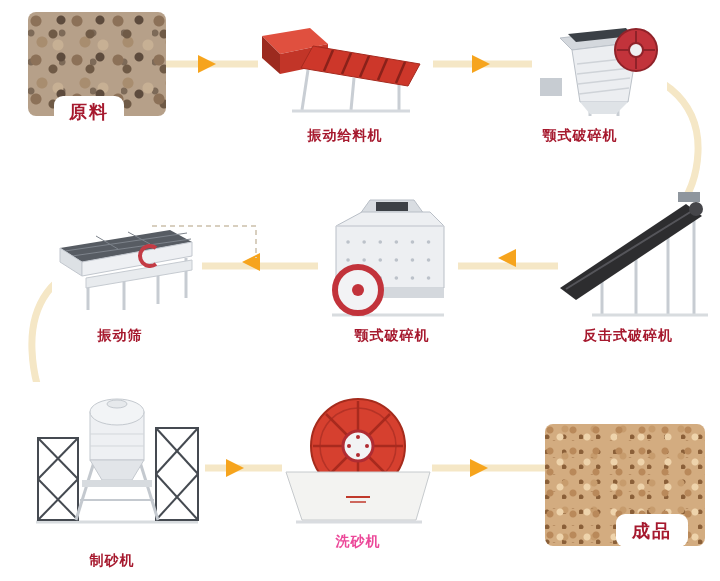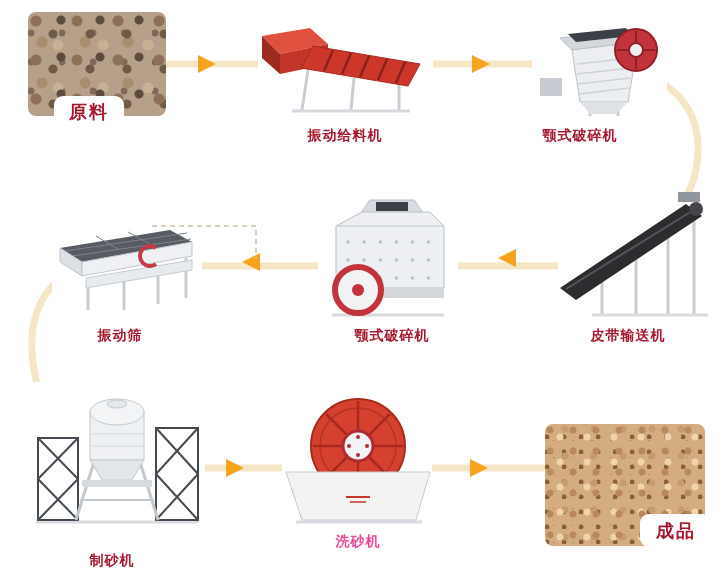--- a/index.html
+++ b/index.html
@@ -209,22 +209,22 @@
       <line x1="64" y1="105" x2="88" y2="105" stroke="#c0392b" stroke-width="2"></line>
       <line x1="68" y1="110" x2="84" y2="110" stroke="#c0392b" stroke-width="1.5"></line>
     </svg>
   </div>
 
   <svg class="layer" width="720" height="581">
     <path d="M 152 226 H 256 V 258" fill="none" stroke="#d8cfbf" stroke-width="2" stroke-dasharray="5 4"></path>
   </svg>
 
   <div class="chip" style="left: 54px; top: 96px; width: 70px; height: 32px; color: rgb(166, 25, 46);">原料</div>
-  <div class="chip" style="left: 616px; top: 514px; width: 72px; height: 33px; color: rgb(166, 25, 46); margin-left: 24px;">成品</div>
+  <div class="chip" style="left: 616px; top: 514px; width: 72px; height: 33px; color: rgb(166, 25, 46);">成品</div>
 
   <div class="node-label" style="left: 270px; top: 127px; color: rgb(166, 25, 46);">振动给料机</div>
   <div class="node-label" style="left: 45px; top: 327px; color: rgb(166, 25, 46);">振动筛</div>
   <div class="node-label" style="left: 505px; top: 127px; color: rgb(166, 25, 46);">颚式破碎机</div>
   <div class="node-label" style="left: 317px; top: 327px; color: rgb(166, 25, 46);">颚式破碎机</div>
-  <div class="node-label" style="left: 553px; top: 327px; color: rgb(166, 25, 46);">皮带输送机</div>
+  <div class="node-label" style="left: 553px; top: 327px; color: rgb(166, 25, 46);">反击式破碎机</div>
   <div class="node-label" style="left: 37px; top: 552px; color: rgb(166, 25, 46);">制砂机</div>
   <div class="node-label" style="left: 283px; top: 533px; color: #ec4899;">洗砂机</div>
 </div>
 
 </body></html>

